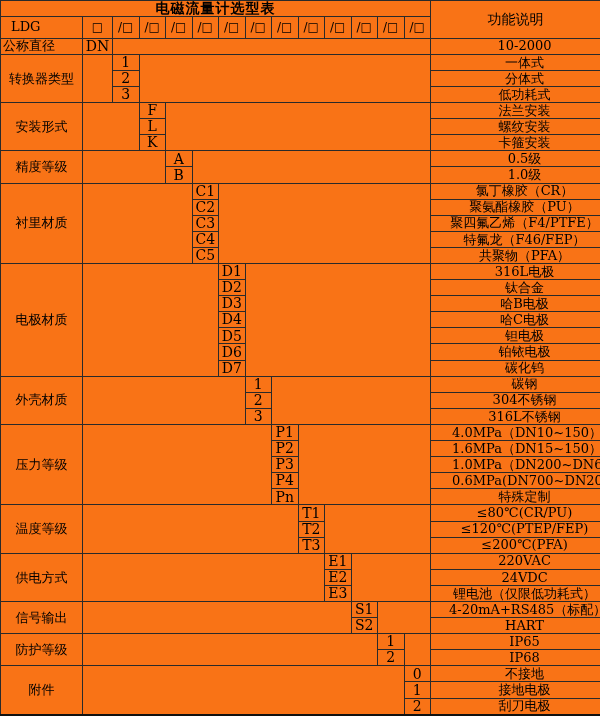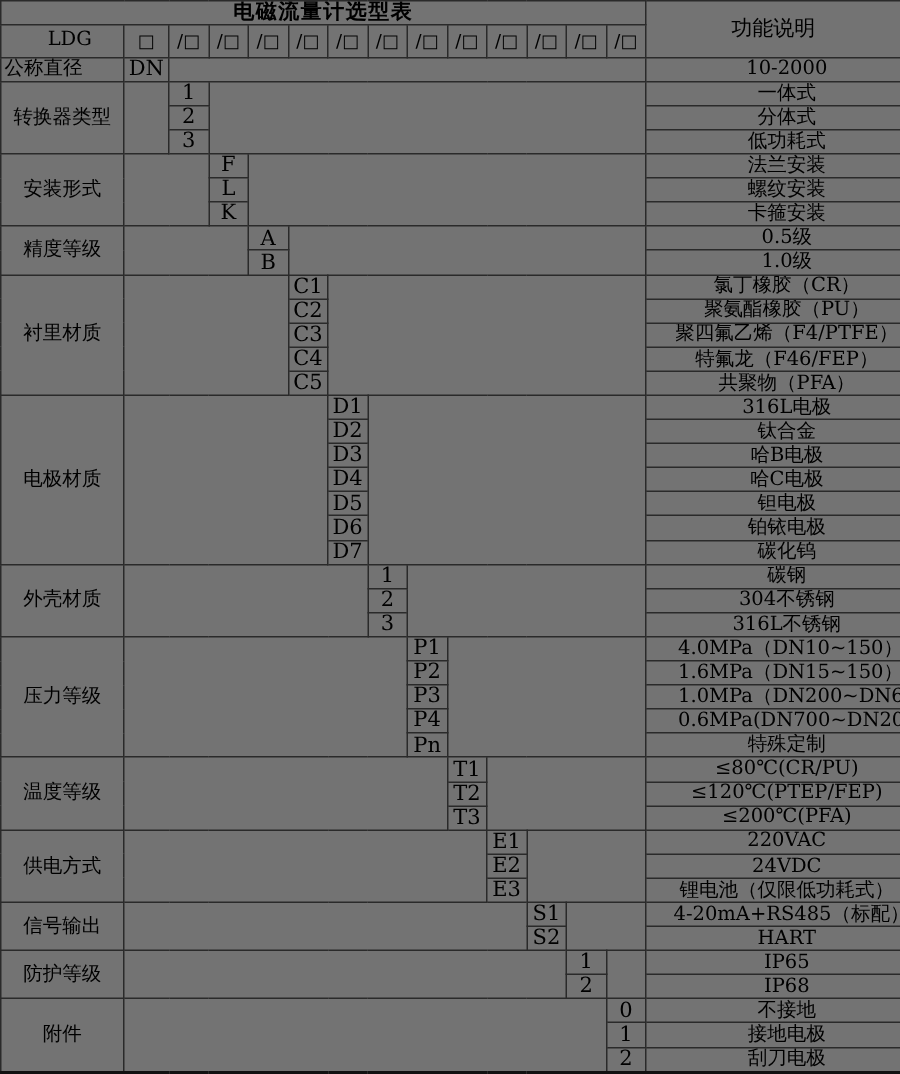--- a/index.html
+++ b/index.html
@@ -1,17 +1,17 @@
 <!DOCTYPE html>
 <html><head>
 <meta charset="utf-8">
 <style>
   html, body { margin: 0; padding: 0; background: #ffffff; }
   .sheet {
-    width: 600px; height: 716px; background: #737373; color: #000000;
+    width: 600px; height: 716px; background: #f97316; color: #000000;
     font-family: "DejaVu Serif", "Liberation Serif", serif;
     overflow: hidden;
   }
   table.sel {
     border-collapse: collapse; table-layout: fixed;
     width: 600px; height: 716px;
     border: 1px solid #1c1c1c; border-bottom: 2px solid #111111;
   }
   .sel td {
     border: 1px solid #2a2a2a;
@@ -24,21 +24,21 @@
   col.c-label { width: 82px; }
   col.c-dn    { width: 30px; }
   col.c-code  { width: 26.5px; }
   col.c-func  { width: 170px; }
 
   tr.title-row { height: 15px; }
   tr.model-row { height: 22px; }
 
   td.title-cell  { font-size: 14px; font-weight: bold; letter-spacing: 1px; }
   td.func-header { font-size: 14px; margin-left: 40px; }
-  td.ldg-cell    { text-align: center; padding-left: 10px; }
+  td.ldg-cell    { text-align: left; padding-left: 10px; }
   td.box-cell    { font-size: 12px; font-family: "DejaVu Sans", "Liberation Sans", sans-serif; }
   td.label-cell  { font-size: 13px; }
   td.label-cell.left { text-align: left; padding-left: 2px; }
   td.code-cell   { font-size: 14px; }
   td.desc-cell   { font-size: 13px; padding-left: 18px; }
   td.desc-cell.left { text-align: center; padding-left: 21px; }
   td.filler      { border: 1px solid #2a2a2a; }
 </style>
 </head>
 <body>

